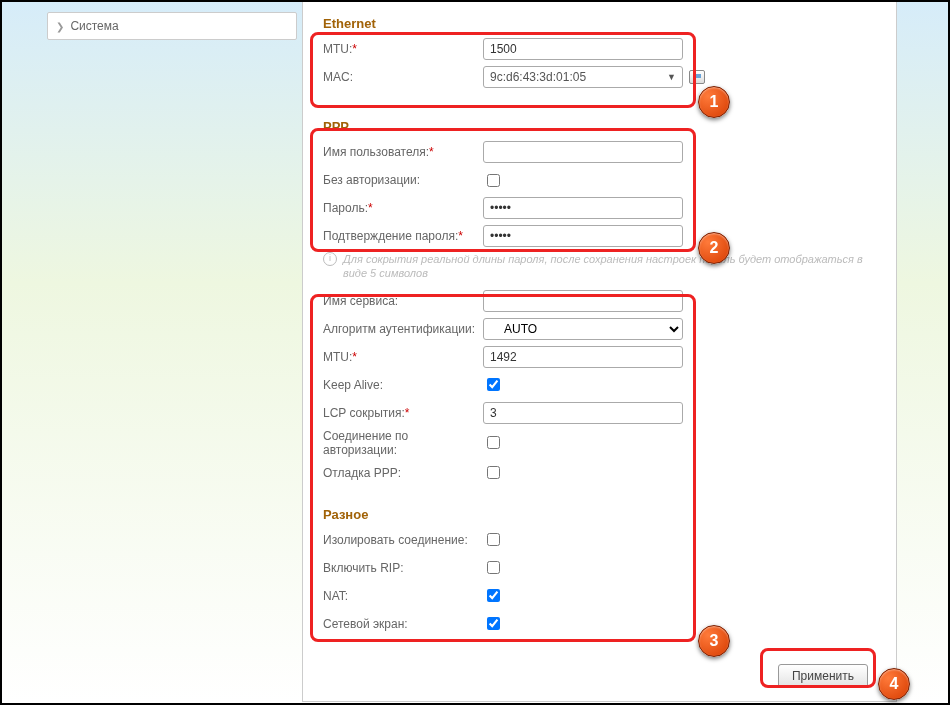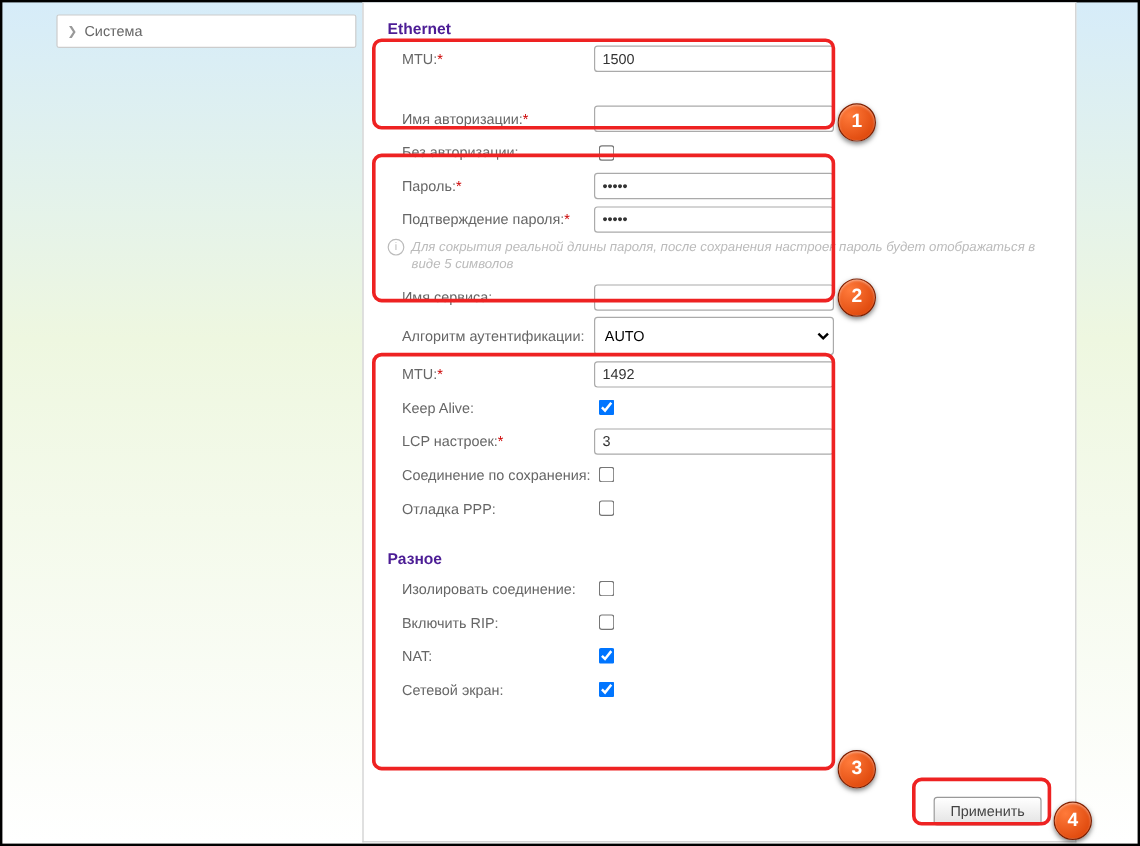--- a/index.html
+++ b/index.html
@@ -40,38 +40,38 @@
     position: absolute;
     left: 300px;
     top: 0;
     width: 595px;
     height: 700px;
     background: #fff;
     border: 1px solid #ccc;
     border-top: none;
     padding: 10px 20px 60px 20px;
   }
-  .section-title { color: #4c1d95; font-weight: bold; font-size: 13px; margin: 4px 0 6px 0; }
+  .section-title { color: #a16207; font-weight: bold; font-size: 13px; margin: 4px 0 6px 0; }
   .row { display:flex; align-items:center; min-height:24px; margin-bottom:4px;}
-  .lbl { width: 160px; color:#666; font-size:12px;margin-left:12px;}
+  .lbl { width: 160px; color:#666; font-size:12px;}
   .req { color:#c00; }
   .field input[type=text], .field input[type=password] {
     width: 200px; height:22px; border:1px solid #aaa; border-radius:3px;
     padding:2px 6px; font-size:12px; color:#333; background:#fff;
   }
   .mac-wrap { display:flex; align-items:center; gap:6px;}
   .mac-select {
     width:200px; height:22px; border:1px solid #aaa; border-radius:3px;
     padding:2px 18px 2px 6px; font-size:12px; position:relative; background:#fff; display:flex; align-items:center;
   }
   .mac-select::after { content:"▼"; position:absolute; right:6px; font-size:9px; color:#555;}
   .small-icon { width:16px; height:14px; border:1px solid #888; border-radius:2px; background:linear-gradient(#fff,#ddd); position:relative;}
   .small-icon::after{content:"";position:absolute;left:3px;right:3px;top:3px;bottom:5px;background:#6aa4d8;}
   select.auto {
-    width:200px; height:32px; border:1px solid #aaa; border-radius:3px; font-size:12px; padding:2px 4px; background:#fff;
+    width:200px; height:22px; border:1px solid #aaa; border-radius:3px; font-size:12px; padding:2px 16px; background:#fff;
   }
   input[type=checkbox]{ width:13px; height:13px;}
   .hint-row { display:flex; align-items:flex-start; gap:6px; color:#bbb; font-style:italic; font-size:11px; margin:4px 0 8px 0; line-height:1.3;}
   .hint-row .info { width:14px;height:14px;border-radius:50%;border:1px solid #bbb;color:#bbb;display:inline-flex;align-items:center;justify-content:center;font-size:9px;font-style:normal;flex-shrink:0;}
   .apply-btn {
     position:absolute; right:28px; bottom:13px;
     width:90px; height:24px;
     border:1px solid #999; border-radius:3px;
     background:linear-gradient(#ffffff,#e3e3e3);
     font-size:12px; color:#444; cursor:pointer;
@@ -102,25 +102,35 @@
     </div>
   </div>
 
   <div class="main">
 
     <div class="section-title">Ethernet</div>
     <div class="row">
       <div class="lbl"><span>MTU:</span><span class="req">*</span></div>
       <div class="field"><input type="text" value="1500" style=""></div>
     </div>
+    <div class="row">
+      <div class="lbl"><span>MAC:</span></div>
+      <div class="field mac-wrap">
+        <div class="mac-select">
+            <span>9c:d6:43:3d:01:05</span>
+          </div>
+        <span class="small-icon"></span>
+      </div>
+    </div>
 
     <div style="height:22px"></div>
 
-    <div class="row">
-      <div class="lbl"><span>Имя авторизации:</span><span class="req">*</span></div>
+    <div class="section-title">PPP</div>
+    <div class="row">
+      <div class="lbl"><span>Имя пользователя:</span><span class="req">*</span></div>
       <div class="field"><input type="text" value="" style=""></div>
     </div>
     <div class="row">
       <div class="lbl"><span>Без авторизации:</span></div>
       <div class="field"><input type="checkbox" style=""></div>
     </div>
     <div class="row">
       <div class="lbl"><span>Пароль:</span><span class="req">*</span></div>
       <div class="field"><input type="text" value="•••••" style=""></div>
     </div>
@@ -144,25 +154,25 @@
     </div>
     <div class="row">
       <div class="lbl"><span>MTU:</span><span class="req">*</span></div>
       <div class="field"><input type="text" value="1492" style=""></div>
     </div>
     <div class="row">
       <div class="lbl"><span>Keep Alive:</span></div>
       <div class="field"><input type="checkbox" checked="" style=""></div>
     </div>
     <div class="row">
-      <div class="lbl"><span>LCP настроек:</span><span class="req">*</span></div>
+      <div class="lbl"><span>LCP сокрытия:</span><span class="req">*</span></div>
       <div class="field"><input type="text" value="3" style=""></div>
     </div>
     <div class="row">
-      <div class="lbl"><span>Соединение по сохранения:</span></div>
+      <div class="lbl"><span>Соединение по авторизации:</span></div>
       <div class="field"><input type="checkbox" style=""></div>
     </div>
     <div class="row">
       <div class="lbl"><span>Отладка PPP:</span></div>
       <div class="field"><input type="checkbox" style=""></div>
     </div>
 
     <div style="height:14px"></div>
 
     <div class="section-title">Разное</div>

